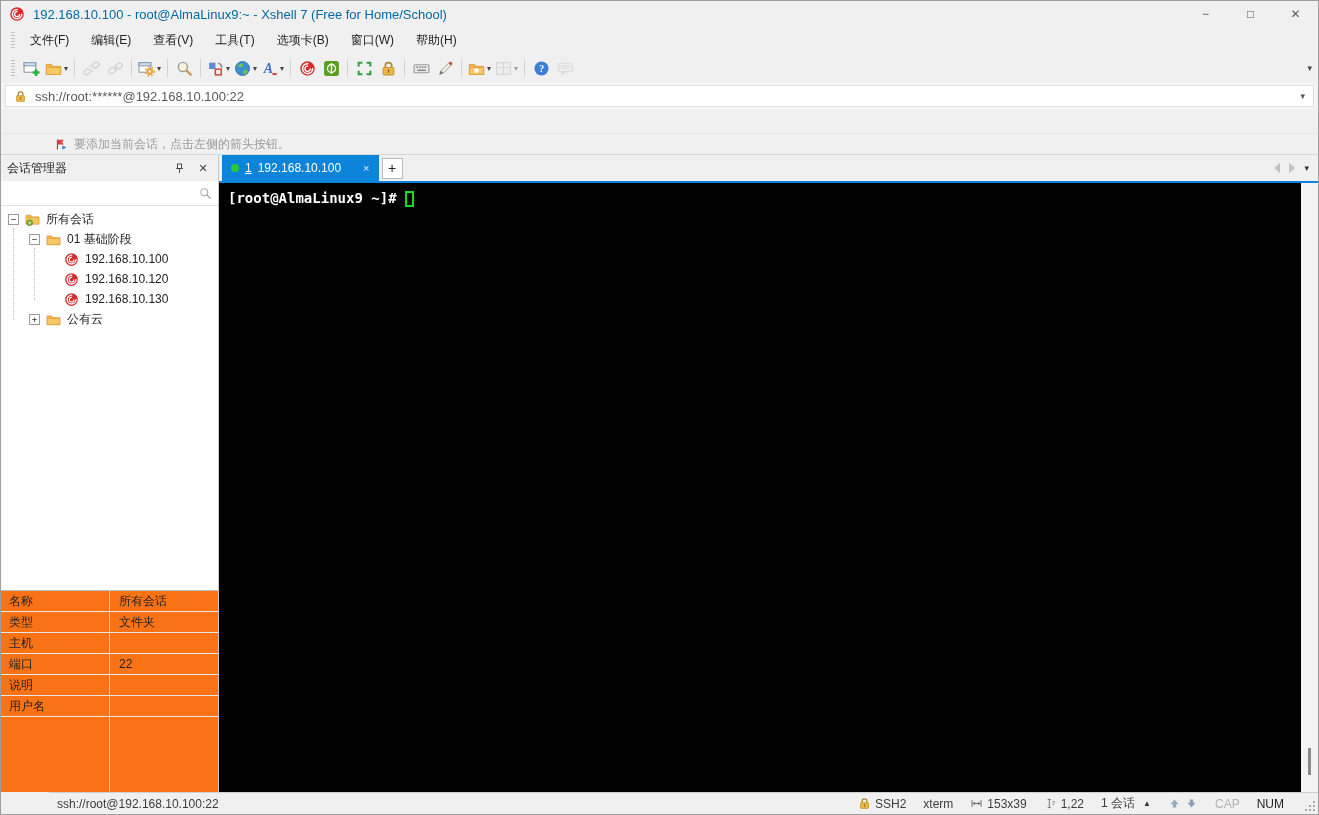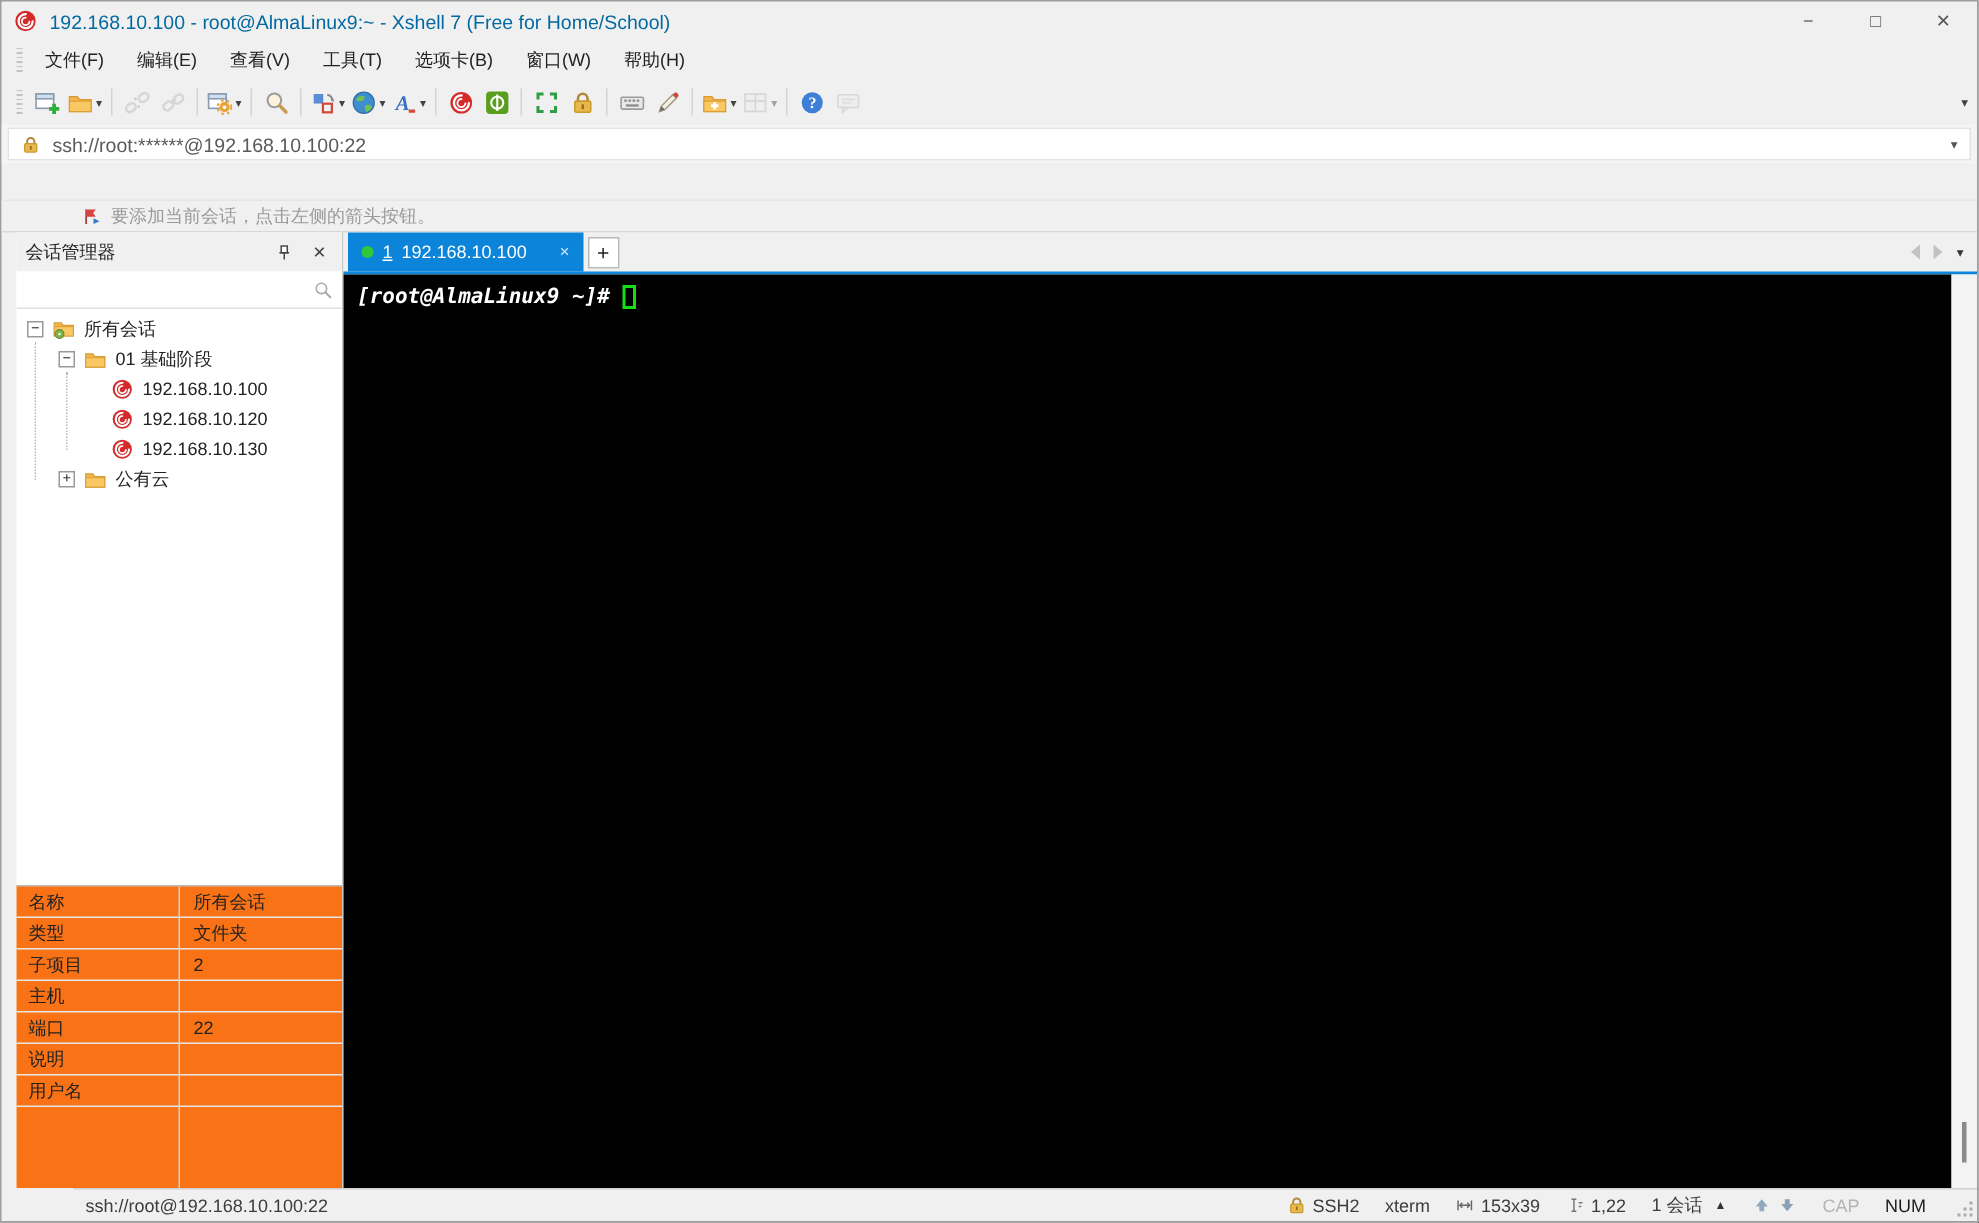--- a/index.html
+++ b/index.html
@@ -41,21 +41,21 @@
                 display:flex; align-items:center; padding:0 8px; gap:8px;
                 color:#5a5a5a; font-size:13px; }
   .addr-caret { margin-left:auto; font-size:9px; color:#555; }
 
   
   .noticebar { height:22px; background:#f0f0f0; border-top:1px solid #e6e6e6;
                border-bottom:1px solid #d8d8d8; display:flex; align-items:center;
                padding-left:54px; gap:6px; color:#9a9a9a; flex:0 0 auto;margin-top:24px; }
 
   
-  .main { flex:1 1 auto; display:flex; min-height:0;margin-left:10px; }
+  .main { flex:1 1 auto; display:flex; min-height:0; }
 
   
   .sidepanel { width:218px; flex:0 0 218px; background:#fff; border-right:1px solid #c8c8c8;
                display:flex; flex-direction:column; min-height:0; }
   .panel-header { height:26px; flex:0 0 26px; background:#f0f0f0; display:flex;
                   align-items:center; padding:0 6px; gap:6px; }
   .panel-title { flex:1; color:#222; }
   .ph-btn { width:18px; height:18px; display:flex; align-items:center; justify-content:center;
             color:#444; font-size:11px; }
   .panel-search { height:25px; flex:0 0 25px; background:#fff; border-bottom:1px solid #e0e0e0;
@@ -94,21 +94,21 @@
   .tab-close { margin-left:16px; color:#dcecf9; font-size:11px; }
   .newtab { width:21px; height:21px; align-self:center; margin-left:3px; background:#fff;
             border:1px solid #b9b9b9; display:flex; align-items:center; justify-content:center;
             font-size:14px; color:#222; line-height:1; }
   .tab-nav { margin-left:auto; display:flex; align-items:center; gap:9px; padding-right:9px; }
   .tri { width:0; height:0; border-style:solid; }
   .tri-l { border-width:5px 6px 5px 0; border-color:transparent #c2c2c2 transparent transparent; }
   .tri-r { border-width:5px 0 5px 6px; border-color:transparent transparent transparent #c2c2c2; }
   .tab-caret { font-size:9px; color:#333; }
 
-  .termwrap { flex:1 1 auto; display:flex; min-height:0;font-style:italic; }
+  .termwrap { flex:1 1 auto; display:flex; min-height:0; }
   .terminal { flex:1 1 auto; background:#000; color:#fff; padding:6px 0 0 9px;
               font-family:"DejaVu Sans Mono","Liberation Mono",monospace;
               font-size:14px; font-weight:bold; line-height:19px; white-space:pre; }
   .cursor { display:inline-block; width:9px; height:16px; border:2px solid #17dd17;
             margin-left:8px; vertical-align:middle; }
   .term-scroll { width:17px; flex:0 0 17px; background:#f3f3f3; position:relative; }
   .term-thumb { position:absolute; left:7px; bottom:17px; width:3px; height:27px; background:#8a8a8a; }
 
   
   .statusbar { height:22px; flex:0 0 22px; background:#f0f0f0; border-top:1px solid #d0d0d0;
@@ -494,24 +494,20 @@
         </div>
       </div>
       <div class="props">
         <div class="prow">
           <span class="k">名称</span>
           <span class="v">所有会话</span>
         </div>
         <div class="prow">
           <span class="k">类型</span>
           <span class="v">文件夹</span>
-        </div>
-        <div class="prow">
-          <span class="k">子项目</span>
-          <span class="v">2</span>
         </div>
         <div class="prow">
           <span class="k">主机</span>
           <span class="v"></span>
         </div>
         <div class="prow">
           <span class="k">端口</span>
           <span class="v">22</span>
         </div>
         <div class="prow">

